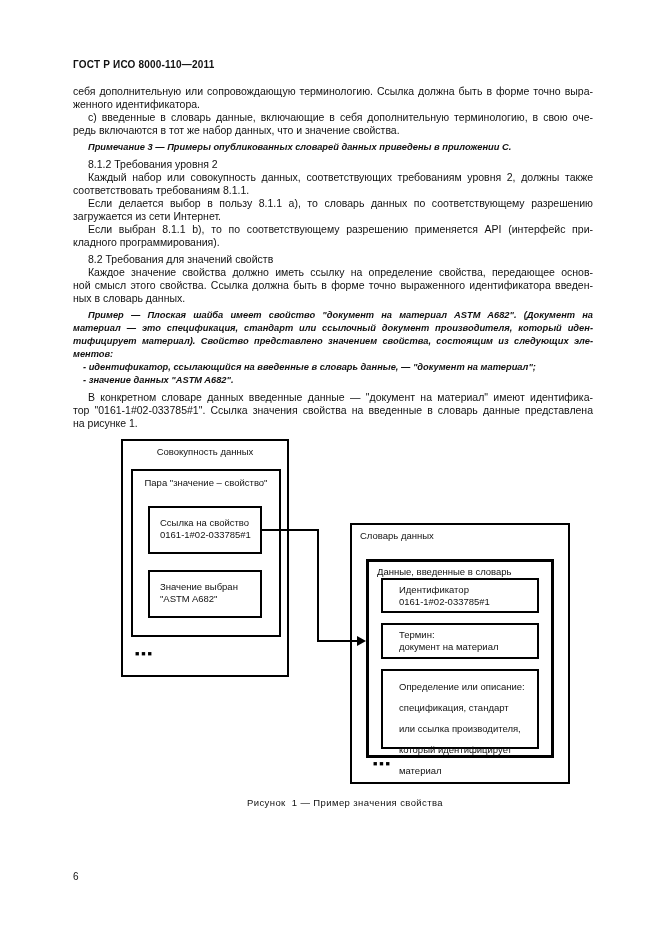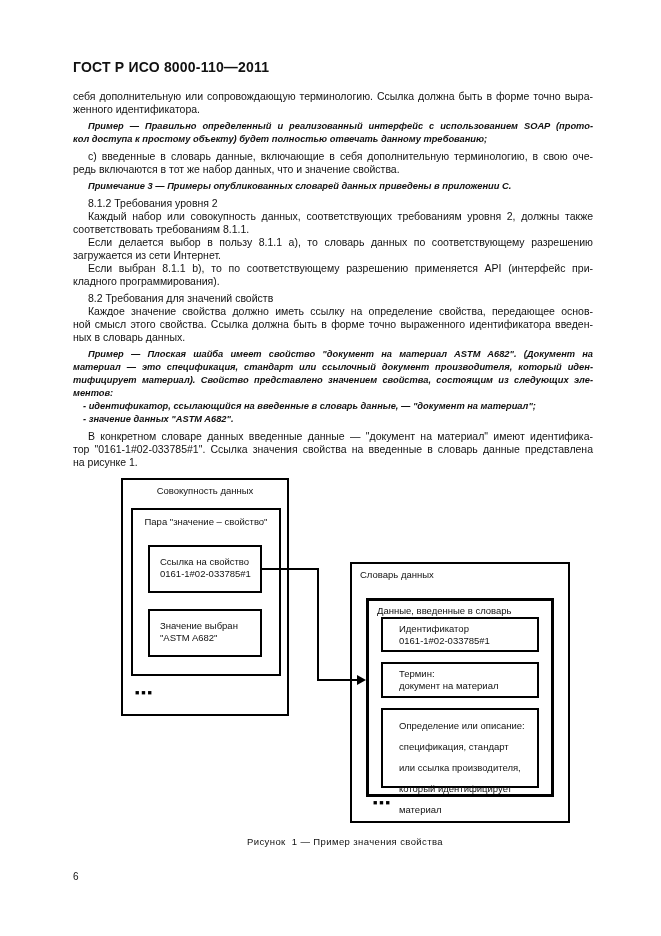--- a/index.html
+++ b/index.html
@@ -8,21 +8,21 @@
     width: 661px; height: 936px;
     margin: 0 auto;
     background: #ffffff;
     font-family: "Liberation Sans", sans-serif;
     color: #111;
     overflow: hidden;
     box-sizing: border-box;
     padding: 59px 68px 0 73px;
   }
   .doc-header {
-    font-size: 14px;
+    font-size: 10px;
     font-weight: bold;
     letter-spacing: 0.2px;
     color: #111;
   }
   .body-text { margin-top: 15px; }
   .para { margin: 0; }
   .line {
     font-size: 10.5px;
     line-height: 13px;
     text-align: left;
@@ -94,24 +94,20 @@
 
 <div class="page">
 
   <div class="doc-header">ГОСТ Р ИСО 8000-110—2011</div>
 
   <div class="body-text">
       <div class="para para-body">
         <div class="line just">себя дополнительную или сопровождающую терминологию. Ссылка должна быть в форме точно выра-</div>
         <div class="line">женного идентификатора.</div>
       </div>
-      <div class="para para-example">
-        <div class="line first just">Пример — Правильно определенный и реализованный интерфейс с использованием SOAP (прото-</div>
-        <div class="line">кол доступа к простому объекту) будет полностью отвечать данному требованию;</div>
-      </div>
       <div class="para para-body">
         <div class="line first just">с)  введенные в словарь данные, включающие в себя дополнительную терминологию, в свою оче-</div>
         <div class="line">редь включаются в тот же набор данных, что и значение свойства.</div>
       </div>
       <div class="para para-note">
         <div class="line first">Примечание 3 — Примеры опубликованных словарей данных приведены в приложении С.</div>
       </div>
       <div class="para para-heading">
         <div class="line first">8.1.2  Требования уровня 2</div>
       </div>

